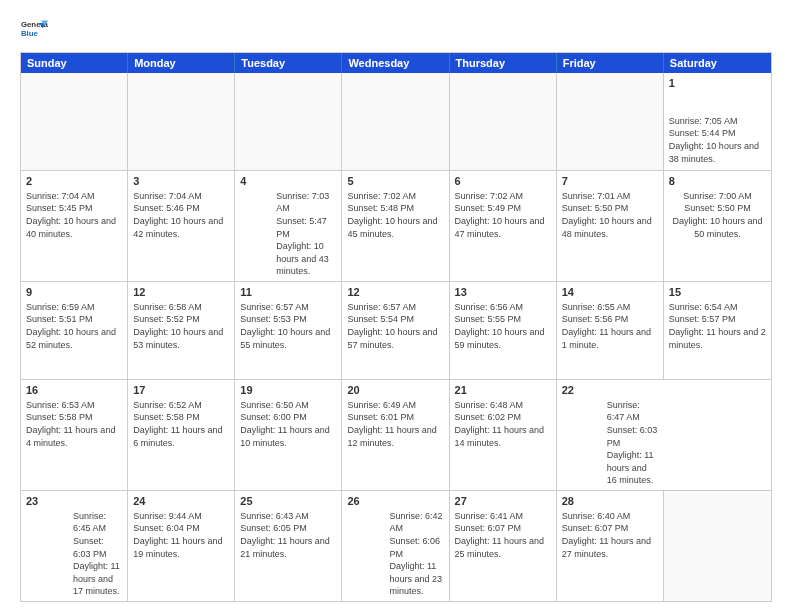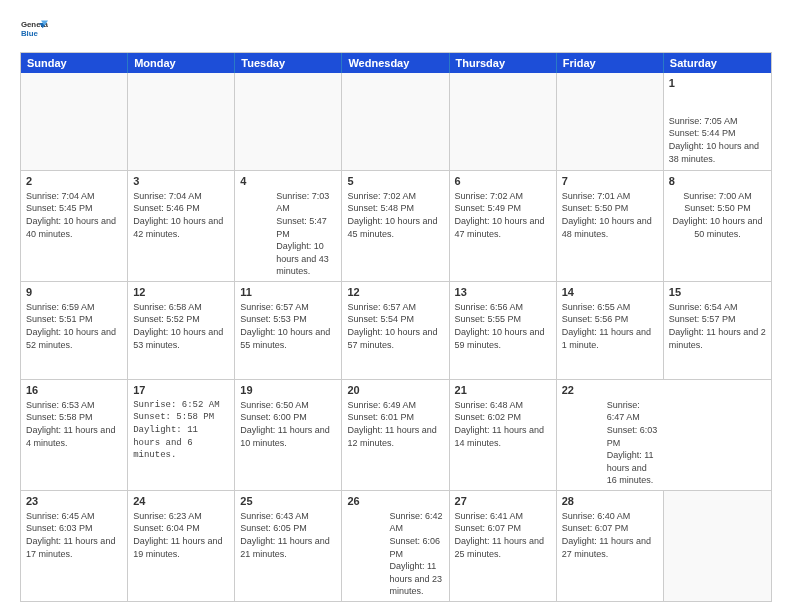--- a/index.html
+++ b/index.html
@@ -239,21 +239,21 @@
         </div>
         <div class="cal-row">
           <div class="cal-cell">
             <span class="day-num">16</span>
             <div class="cell-text" style="white-space: pre-line;">Sunrise: 6:53 AM
 Sunset: 5:58 PM
 Daylight: 11 hours and 4 minutes.</div>
           </div>
           <div class="cal-cell">
             <span class="day-num">17</span>
-            <div class="cell-text" style="white-space: pre-line; font-family: Liberation Mono, monospace;">Sunrise: 6:52 AM
+            <div class="cell-text" style="white-space: pre-line;">Sunrise: 6:52 AM
 Sunset: 5:58 PM
 Daylight: 11 hours and 6 minutes.</div>
           </div>
           <div class="cal-cell">
             <span class="day-num">19</span>
             <div class="cell-text" style="white-space: pre-line;">Sunrise: 6:50 AM
 Sunset: 6:00 PM
 Daylight: 11 hours and 10 minutes.</div>
           </div>
           <div class="cal-cell">
@@ -271,27 +271,27 @@
           <div class="cal-cell">
             <span class="day-num">22</span>
             <div class="cell-text" style="white-space: pre-line; margin-left: 45px;">Sunrise: 6:47 AM
 Sunset: 6:03 PM
 Daylight: 11 hours and 16 minutes.</div>
           </div>
         </div>
         <div class="cal-row">
           <div class="cal-cell">
             <span class="day-num">23</span>
-            <div class="cell-text" style="white-space: pre-line;">Sunrise: 6:45 AM
+            <div class="cell-text" style="white-space: pre-line; margin-left: 47px;">Sunrise: 6:45 AM
 Sunset: 6:03 PM
 Daylight: 11 hours and 17 minutes.</div>
           </div>
           <div class="cal-cell">
             <span class="day-num">24</span>
-            <div class="cell-text" style="white-space: pre-line;">Sunrise: 6:23 AM
+            <div class="cell-text" style="white-space: pre-line;">Sunrise: 9:44 AM
 Sunset: 6:04 PM
 Daylight: 11 hours and 19 minutes.</div>
           </div>
           <div class="cal-cell">
             <span class="day-num">25</span>
             <div class="cell-text" style="white-space: pre-line;">Sunrise: 6:43 AM
 Sunset: 6:05 PM
 Daylight: 11 hours and 21 minutes.</div>
           </div>
           <div class="cal-cell">

